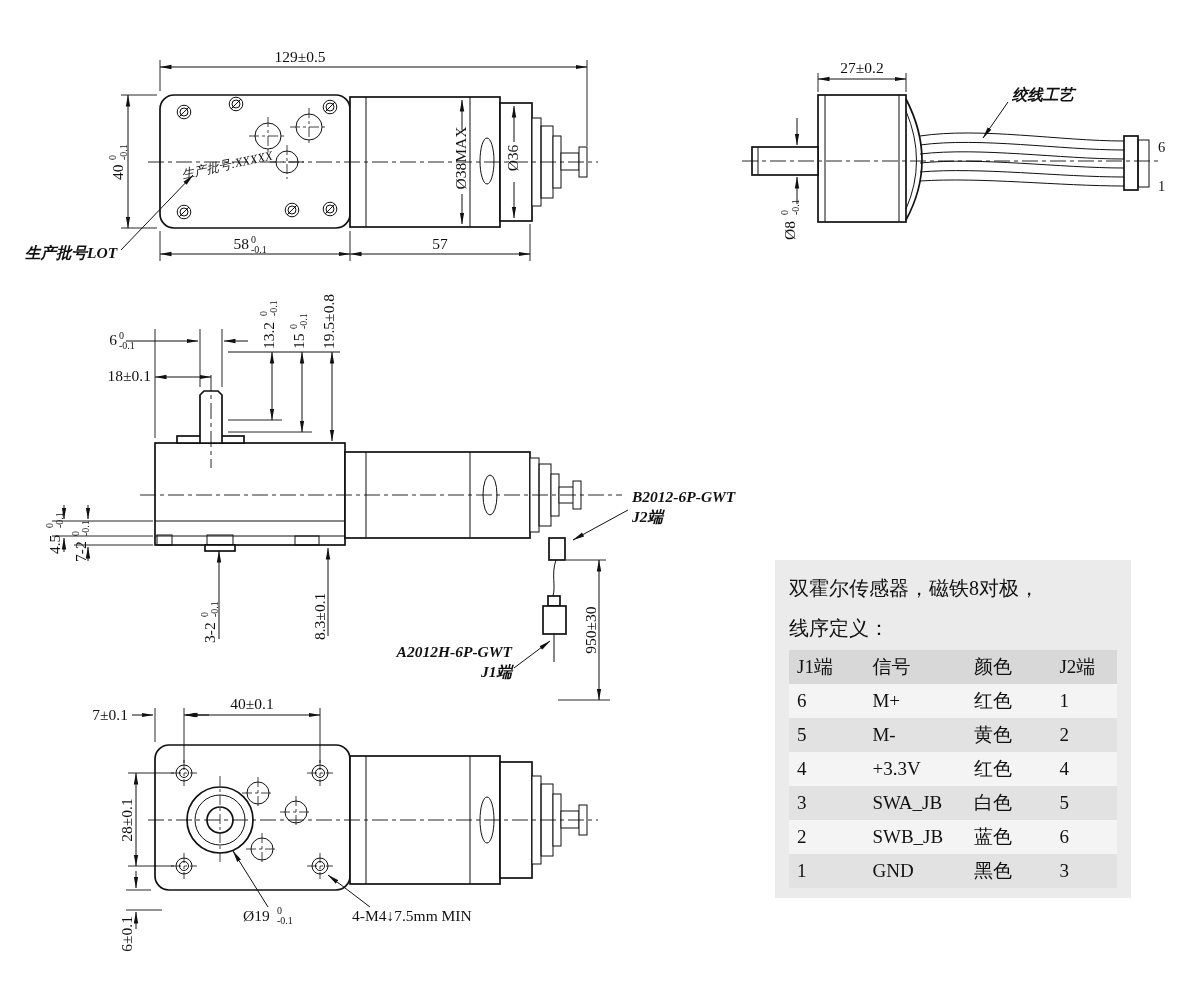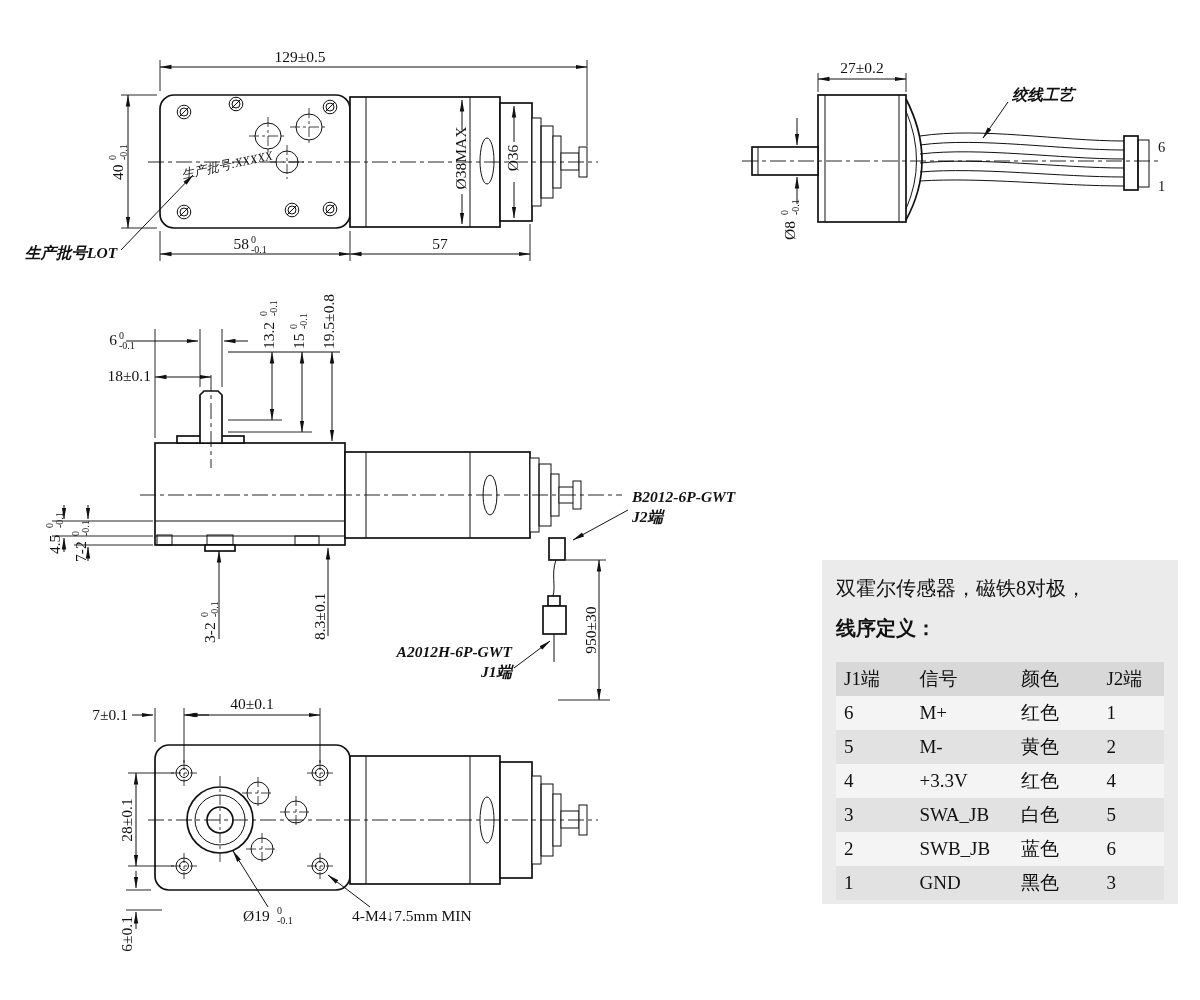--- a/index.html
+++ b/index.html
@@ -17,25 +17,25 @@
   .dl{fill:none;stroke:#111;stroke-width:1;}
   .ext{fill:none;stroke:#111;stroke-width:0.9;}
   text{fill:#111;stroke:none;}
   .dim{font-size:15.5px;}
   .tol{font-size:10px;}
   .lbl{font-size:15.5px;font-weight:bold;font-style:italic;}
   .smallit{font-size:12.5px;font-style:italic;}
   .pin{font-size:14.5px;}
 
   .panel{
-    position:absolute;left:822px;top:560px;width:356px;
-    background:#ebebeb;padding:12px 14px 4px 14px;box-sizing:border-box;
+    position:absolute;left:775px;top:560px;width:356px;
+    background:#ebebeb;padding:12px 14px 10px 14px;box-sizing:border-box;
   }
   .note{margin:2px 0;font-size:20px;line-height:1.45;}
-  .ptitle{margin:12px 0 20px 0;font-size:20px;font-weight:bold;}
+  .ptitle{margin:12px 0 8px 0;font-size:20px;}
   table.wire{width:100%;border-collapse:collapse;font-size:19px;}
   table.wire th,table.wire td{text-align:left;padding:4px 8px;font-weight:normal;}
   table.wire thead tr{background:#d8d8d8;}
   table.wire tbody tr:nth-child(odd){background:#f4f4f4;}
   table.wire tbody tr:nth-child(even){background:#e2e2e2;}
 </style>
 </head>
 <body>
 
 <svg width="1200" height="1000" viewBox="0 0 1200 1000">

